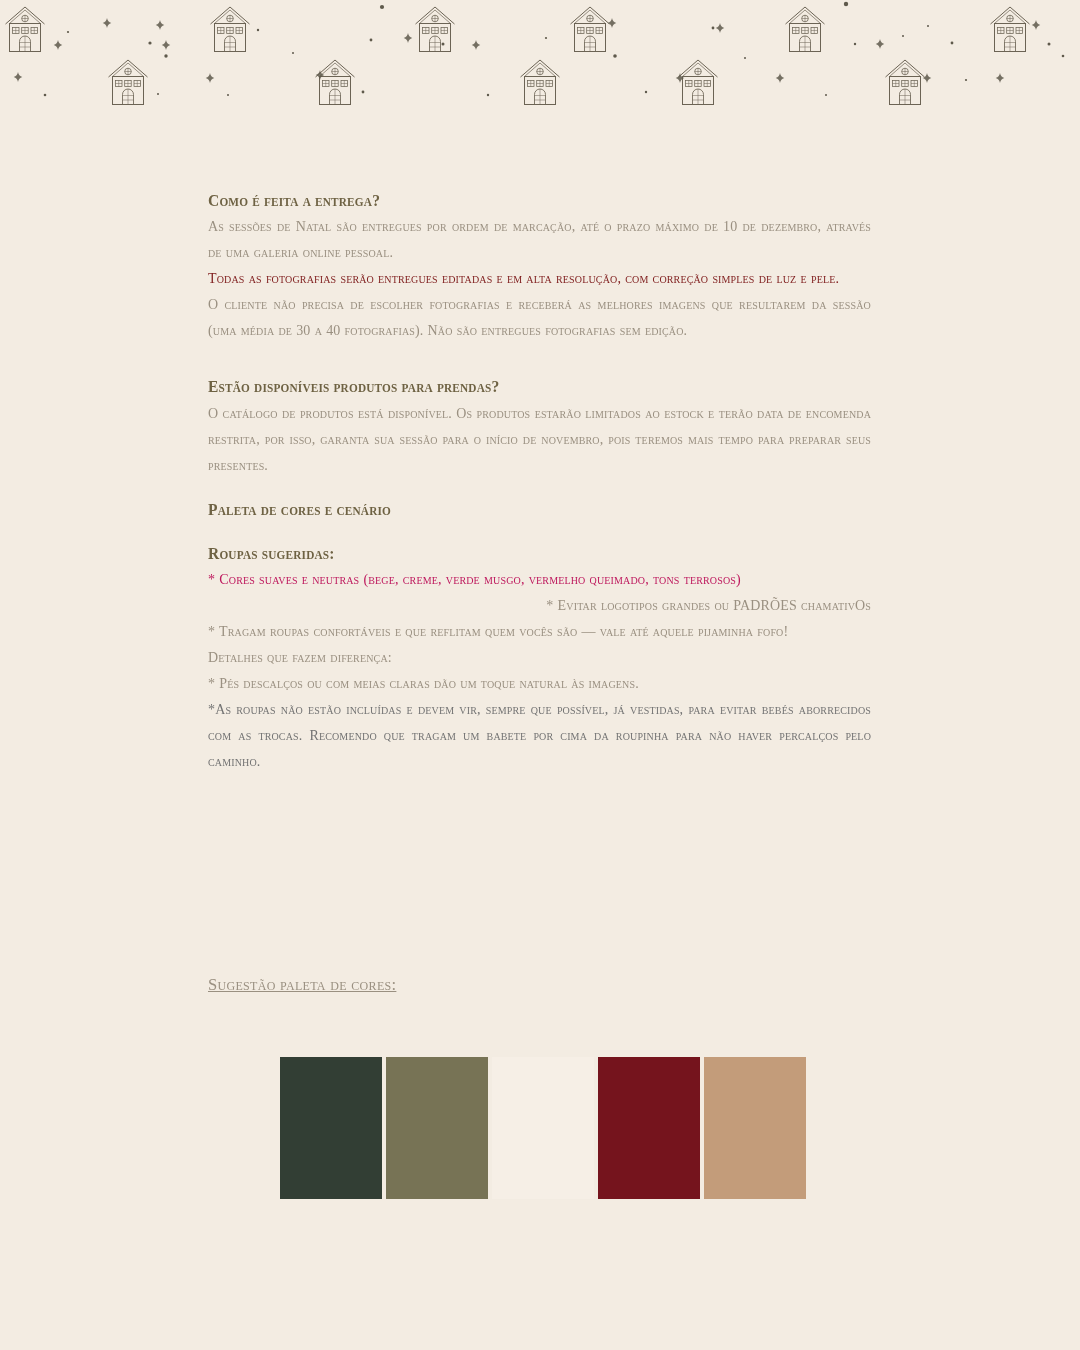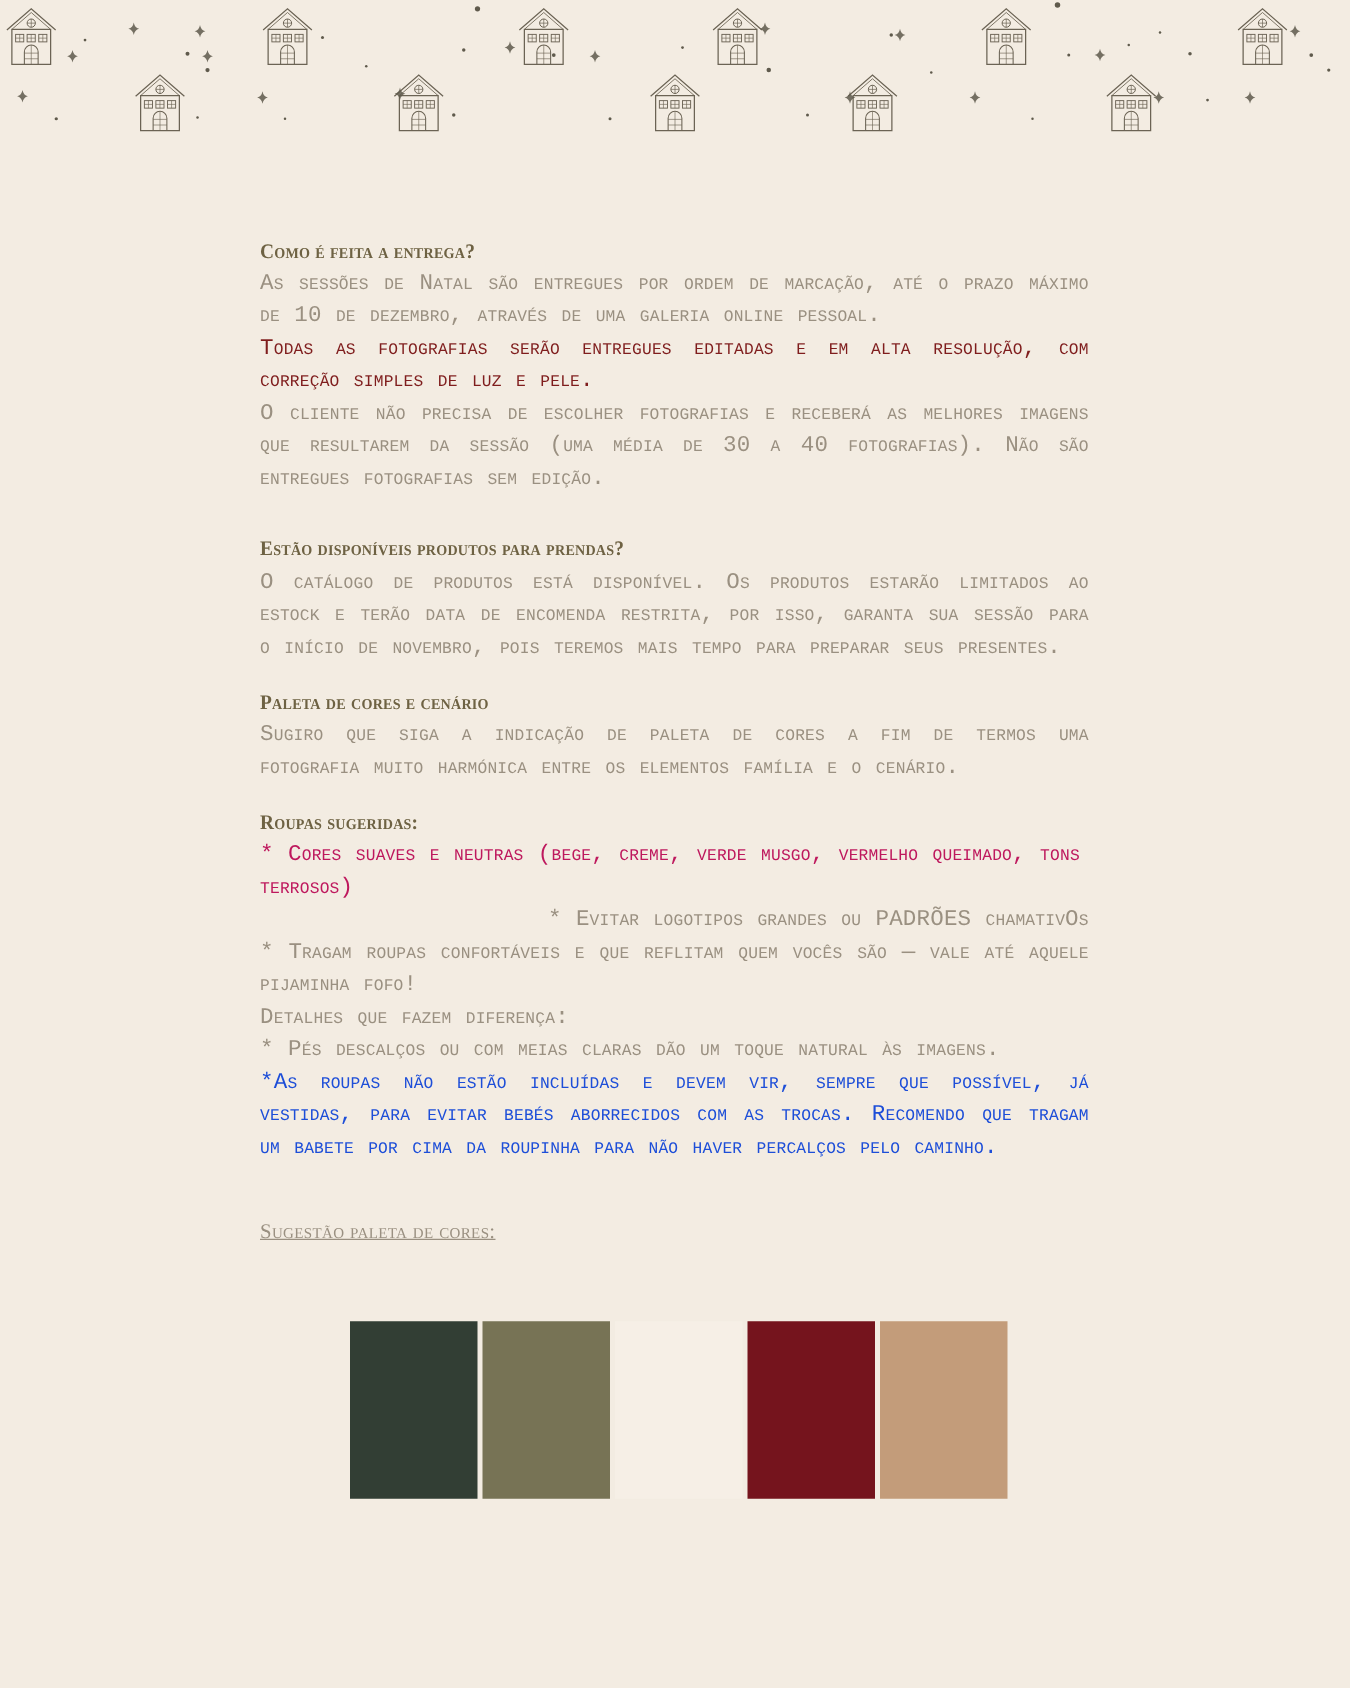--- a/index.html
+++ b/index.html
@@ -47,23 +47,23 @@
     font-size: 16.5px;
     letter-spacing: 0.2px;
     color: #6E6243;
     margin: 0 0 2px 0;
     line-height: 1.35;
     transform: scaleX(0.94);
     transform-origin: left center;
   }
 
   p.body {
-    font-family: Liberation Mono, monospace;
+    font-family: Liberation Serif, serif;
     font-variant: small-caps;
-    font-size: 18px;
+    font-size: 14px;
     line-height: 26px;
     color: #9A9081;
     margin: 0;
     text-align: justify;
     letter-spacing: 0.15px;
     word-spacing: 0.5px;
   }
 
   p.body.noj {
     text-align: left;
@@ -226,33 +226,32 @@
 
   <div class="section">
     <h2 class="heading" style="color: rgb(110, 98, 67);">Estão disponíveis produtos para prendas?</h2>
     <p class="body" style="color: rgb(154, 144, 129);">O catálogo de produtos está disponível. Os produtos estarão limitados ao estock e terão data de encomenda restrita, por isso, garanta sua sessão para o início de novembro, pois teremos mais tempo para preparar seus presentes.</p>
   </div>
 
   <div class="gap-md"></div>
 
   <div class="section">
     <h2 class="heading" style="color: rgb(110, 98, 67);">Paleta de cores e cenário</h2>
-    <p class="body" style="color: rgb(154, 144, 129);">Sugiro que siga a indicação de paleta de cores a fim de termos uma fotografia muito harmónica entre os elementos família e o cenário.</p>
   </div>
 
   <div class="gap-md"></div>
 
   <div class="section">
     <h2 class="heading" style="color: rgb(110, 98, 67);">Roupas sugeridas:</h2>
     <p class="body noj" style="color: #be185d;">* Cores suaves e neutras (bege, creme, verde musgo, vermelho queimado, tons terrosos)</p>
     <p class="body noj" style="color: rgb(154, 144, 129); text-align: right;">* Evitar logotipos grandes ou PADRÕES chamativOs</p>
     <p class="body" style="color: rgb(154, 144, 129);">* Tragam roupas confortáveis e que reflitam quem vocês são — vale até aquele pijaminha fofo!</p>
     <p class="body noj" style="color: rgb(154, 144, 129);">Detalhes que fazem diferença:</p>
     <p class="body noj" style="color: rgb(154, 144, 129);">* Pés descalços ou com meias claras dão um toque natural às imagens.</p>
-    <p class="body" style="color: #1d4ed8;">*As roupas não estão incluídas e devem vir, sempre que possível, já vestidas, para evitar bebés aborrecidos com as trocas. Recomendo que tragam um babete por cima da roupinha para não haver percalços pelo caminho.</p>
+    <p class="body" style="color: #737373;">*As roupas não estão incluídas e devem vir, sempre que possível, já vestidas, para evitar bebés aborrecidos com as trocas. Recomendo que tragam um babete por cima da roupinha para não haver percalços pelo caminho.</p>
   </div>
 </div>
 
 <div id="palette-label" style="color: rgb(154, 144, 129);">Sugestão paleta de cores:</div>
 
 <div id="palette">
   <div class="swatch" style="background: rgb(50, 62, 52);"></div>
   <div class="swatch" style="background: rgb(119, 115, 85);"></div>
   <div class="swatch" style="background: rgb(246, 239, 230);"></div>
   <div class="swatch" style="background: rgb(117, 20, 29);"></div>

